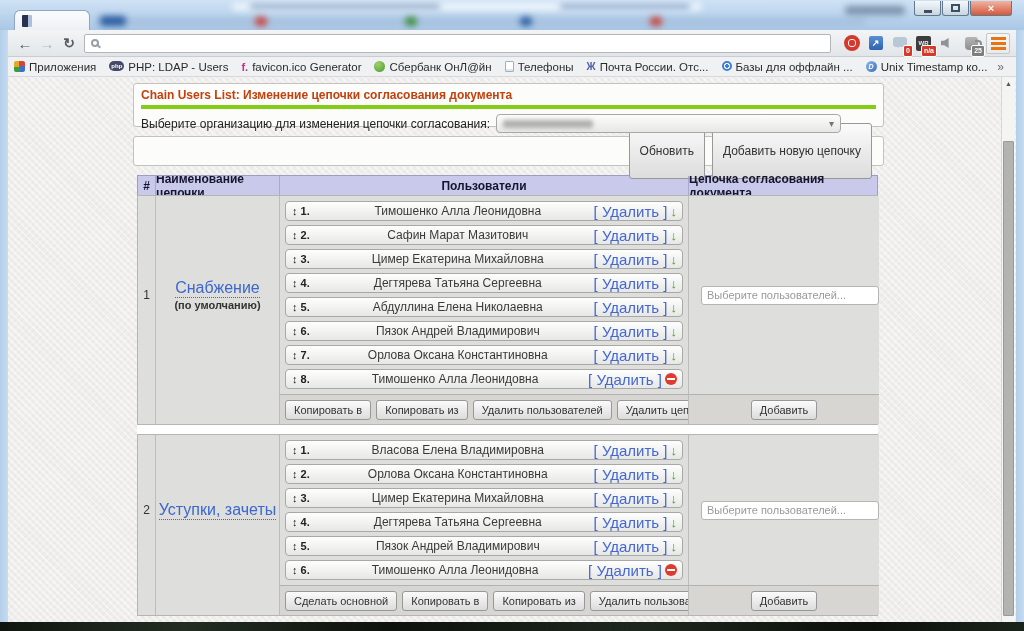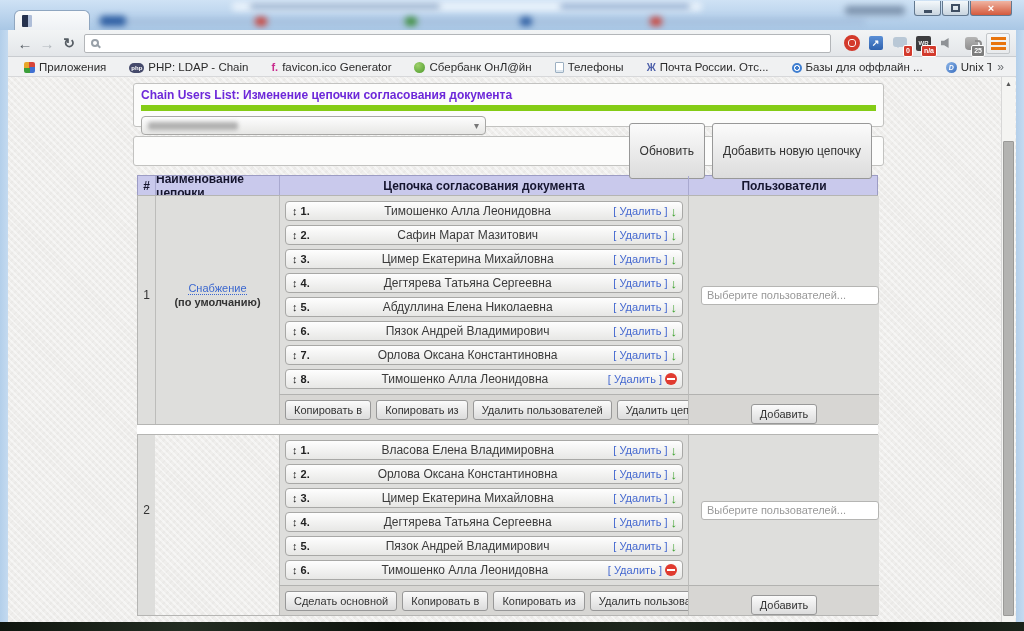--- a/index.html
+++ b/index.html
@@ -62,21 +62,21 @@
   .jug-icon::before { content:""; position:absolute; right:-4px; top:3px; width:5px; height:6px;
     border:2px solid #8e8e8e; border-left:none; border-radius:0 4px 4px 0; }
   .menu-button { width:24px; height:21px; display:flex; align-items:center; justify-content:center;
     border:1px solid #c3c7ca; border-radius:2px; background:linear-gradient(#f6f7f8,#e8eaec); }
   .menu-bars { width:15px; height:13px; background:repeating-linear-gradient(#e8750e 0 3px, transparent 3px 5px); }
 
   
   .bookmarks { position:absolute; left:8px; top:57px; width:1008px; height:20px; background:#f0f1f2;
     border-bottom:1px solid #d7d8da; display:flex; align-items:center; padding:0 6px; font-size:11.5px; color:#2b2b2b; }
   .bm-items { display:flex; align-items:center; gap:13px; flex:1; overflow:hidden; }
-  .bm { display:flex; align-items:flex-end; gap:4px; white-space:nowrap;margin-left:10px; }
+  .bm { display:flex; align-items:flex-start; gap:4px; white-space:nowrap; }
   .bicon { display:inline-flex; align-items:center; justify-content:center; position:relative; }
   .apps-grid-icon { width:11px; height:11px; border-radius:2px;
     background:conic-gradient(#d7443a 0 25%,#3f6fd1 0 50%,#3a9e3a 0 75%,#e8a62a 0); }
   .php-icon { width:15px; height:10px; background:#454a6b; border-radius:5px; }
   .php-icon::after { content:"php"; color:#fff; font-size:6px; font-weight:bold; line-height:10px; }
   .favicon-generator-icon::after { content:"f."; color:#c92b8e; font-size:11px; font-weight:bold; }
   .sberbank-icon { width:11px; height:11px; border-radius:50%;
     background:radial-gradient(circle at 35% 30%,#9ed06a,#4d9b2d); }
   .page-icon { width:9px; height:11px; background:#fff; border:1px solid #9db0c2; border-radius:1px;
     box-shadow:inset 0 -2px 0 #dce6ef; }
@@ -94,21 +94,21 @@
     background-image:repeating-linear-gradient(45deg, rgba(255,255,255,.45) 0 2px, transparent 2px 5px),
                      repeating-linear-gradient(-45deg, rgba(0,0,0,.02) 0 2px, transparent 2px 5px); }
   .side-border-l, .side-border-r { position:absolute; top:30px; width:8px; height:592px;
     background:linear-gradient(90deg,#b3cfea,#c4daf0); }
   .side-border-l { left:0; } .side-border-r { right:0; }
 
   .page-content { position:absolute; left:125px; top:6px; width:751px; font-size:12px; color:#222; }
 
   .panel { background:#fcfcfb; border:1px solid #c2c2c0; border-radius:3px; }
   .header-panel { height:44px; padding:4px 7px; }
-  .page-title { font-weight:bold; font-size:12px; color:#6d28d9; padding-bottom:3px; border-bottom:6px solid #84cc16; }
+  .page-title { font-weight:bold; font-size:12px; color:#c2410c; padding-bottom:3px; border-bottom:4px solid #84cc16; }
   .org-row { display:flex; align-items:center; gap:6px; margin-top:5px; }
   .select { width:345px; height:19px; border:1px solid #a8a8a6; border-radius:4px;
     background:linear-gradient(#fdfdfd,#e7e7e5); display:flex; align-items:center; padding:0 6px; position:relative; }
   .select .blurred-value { width:90px; height:8px; background:#9a9a9a; border-radius:2px; filter:blur(2px); opacity:.75; }
   .select .caret { position:absolute; right:6px; color:#777; font-size:10px; }
 
   .actions-panel { height:30px; margin-top:9px; display:flex; align-items:center; justify-content:flex-end;
     gap:7px; padding-right:11px; }
 
   .btn { font-family:"Liberation Sans", sans-serif; font-size:11px; color:#333;
@@ -124,39 +124,39 @@
     color:#15152e; border-left:1px solid #a9a9d0; overflow:hidden; }
   .hcell:first-child { border-left:none; }
   .trow { border:1px solid #b5b5b3; grid-template-rows:1fr 30px; margin-top:-1px;
     box-shadow:0 10px 0 0 #ffffff; margin-bottom:10px; }
   .trow:last-child { box-shadow:none; margin-bottom:0; }
   .cell { background:#dededc; border-left:1px solid #bcbcba; position:relative; }
   .c-num { grid-column:1; grid-row:1/3; border-left:none; display:flex; align-items:center;
     justify-content:center; padding-bottom:30px; font-size:12px; color:#333; }
   .c-name { grid-column:2; grid-row:1/3; display:flex; flex-direction:column; align-items:center;
     justify-content:center; padding-bottom:30px; text-align:center; }
-  .chain-name { color:#3b67cf; border-bottom:1px dotted #3b67cf; font-size:11px; cursor:pointer; }
+  .chain-name { color:#3b67cf; border-bottom:1px dotted #3b67cf; font-size:16px; cursor:pointer; }
   .chain-note { font-weight:bold; font-size:11px; color:#333; margin-top:1px; }
   .c-members { grid-column:3; grid-row:1; padding:5px; }
   .c-users { grid-column:4; grid-row:1; display:flex; align-items:center; justify-content:flex-end; }
   .users-input { width:178px; height:19px; border:1px solid #b5b5b3; border-radius:3px; padding:0 5px;
     font-family:"Liberation Sans", sans-serif; font-size:11px; color:#333; background:#fff; }
   .users-input::placeholder { color:#999; }
   .c-chain-footer { grid-column:3; grid-row:2; background:#d7d6d3; border-top:1px solid #b2b2b0;
     display:flex; align-items:center; gap:5px; padding:0 5px; }
   .c-users-footer { grid-column:4; grid-row:2; background:#d7d6d3; border-top:1px solid #b2b2b0;
-    display:flex; align-items:flex-end; justify-content:center; }
+    display:flex; align-items:center; justify-content:center; }
   .delete-chain { margin-left:auto; }
 
   .member { height:20px; margin-bottom:4px; border:1px solid #a8a8a6; border-radius:4px;
     background:linear-gradient(#fefefe,#e7e7e5); display:flex; align-items:center; }
   .member:last-child { margin-bottom:0; }
   .m-handle { width:36px; padding-left:6px; font-size:11px; font-weight:bold; color:#222; white-space:nowrap; }
   .m-name { flex:1; text-align:center; font-size:12px; color:#3a3a3a; white-space:nowrap; overflow:hidden; }
-  .m-del { color:#4468d0; font-size:11px; padding-right:3px; cursor:pointer; white-space:nowrap; }
+  .m-del { color:#4468d0; font-size:15px; padding-right:3px; cursor:pointer; white-space:nowrap; }
   .m-down { color:#3aa12b; font-weight:bold; font-size:13px; padding-right:5px; line-height:13px; cursor:pointer; }
   .m-stop { width:12px; height:12px; background:#e03a2f; border-radius:50%; margin-right:5px; position:relative; }
   .m-stop::after { content:""; position:absolute; left:2px; top:5px; width:8px; height:2px; background:#fff; }
 
   
   .scrollbar { position:absolute; right:1px; top:0; width:14px; height:100%;
     background:#f4f4f2; border-left:1px solid #d8d8d8; }
   .sb-up { height:13px; text-align:center; font-size:7px; line-height:13px; color:#555; }
   .sb-thumb { position:absolute; left:1px; top:64px; width:11px; height:475px;
     background:#b3b3b1; border:1px solid #9a9a98; border-radius:1px; }
@@ -233,21 +233,21 @@
   </div>
 
   <div class="bookmarks">
     <div class="bm-items">
         <div class="bm">
           <span class="bicon apps-grid-icon"></span>
           <span>Приложения</span>
         </div>
         <div class="bm">
           <span class="bicon php-icon"></span>
-          <span>PHP: LDAP - Chain</span>
+          <span>PHP: LDAP - Users</span>
         </div>
         <div class="bm">
           <span class="bicon favicon-generator-icon"></span>
           <span>favicon.ico Generator</span>
         </div>
         <div class="bm">
           <span class="bicon sberbank-icon"></span>
           <span>Сбербанк ОнЛ@йн</span>
         </div>
         <div class="bm">
@@ -272,38 +272,39 @@
 
   <div class="side-border-l"></div>
   <div class="side-border-r"></div>
 
   <div class="viewport">
     <div class="page-content">
 
       <div class="panel header-panel">
         <div class="page-title">Chain Users List: Изменение цепочки согласования документа</div>
         <div class="org-row">
+          <label>Выберите организацию для изменения цепочки согласования:</label>
           <div class="select">
             <span class="blurred-value"></span>
             <span class="caret">▾</span>
           </div>
         </div>
       </div>
 
       <div class="panel actions-panel">
         <button class="btn big">Обновить</button>
         <button class="btn big">Добавить новую цепочку</button>
       </div>
 
       <div class="chain-table">
         <div class="thead">
           <div class="hcell">#</div>
           <div class="hcell">Наименование цепочки</div>
+          <div class="hcell">Пользователи</div>
           <div class="hcell">Цепочка согласования документа</div>
-          <div class="hcell">Пользователи</div>
         </div>
         <div>
   <div class="trow">
     <div class="cell c-num">1</div>
     <div class="cell c-name">
       <a class="chain-name">Снабжение</a>
       <div class="chain-note">(по умолчанию)</div>
     </div>
     <div class="cell c-members">
   <div class="member">
@@ -379,20 +380,24 @@
                 <button class="btn">Удалить пользователей</button>
                 <button class="btn delete-chain">Удалить цепочку</button>
     </div>
     <div class="cell c-users-footer">
       <button class="btn">Добавить</button>
     </div>
   </div>
 
   <div class="trow">
     <div class="cell c-num">2</div>
+    <div class="cell c-name">
+      <a class="chain-name">Уступки, зачеты</a>
+
+    </div>
     <div class="cell c-members">
   <div class="member">
     <span class="m-handle">↕ 1.</span>
     <span class="m-name">Власова Елена Владимировна</span>
     <span class="m-del">[ Удалить ]</span>
     <span class="m-down">↓</span>
 
   </div>
 
   <div class="member">

